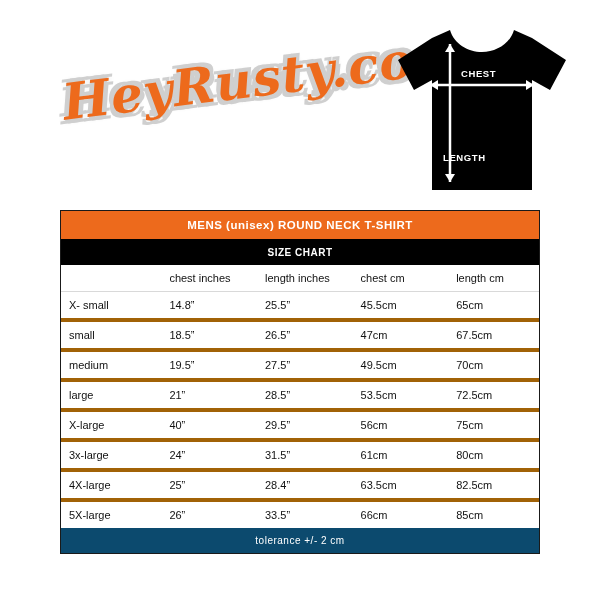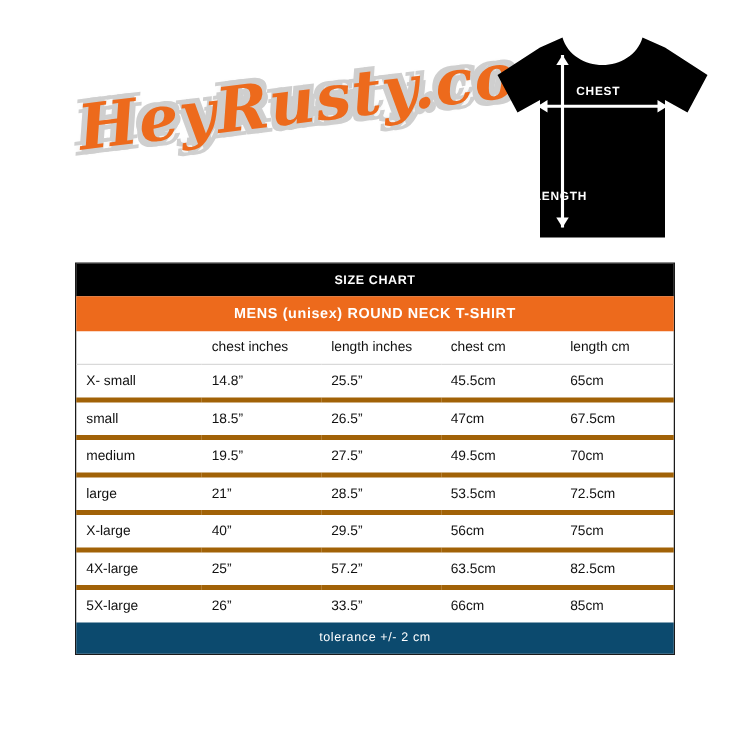--- a/index.html
+++ b/index.html
@@ -67,21 +67,21 @@
   #shirt-diagram svg { display: block; }
   .diag-label {
     position: absolute;
     font-size: 9.5px;
     font-weight: bold;
     color: #ffffff;
     letter-spacing: 0.6px;
     font-family: "Liberation Sans", sans-serif;
   }
   #label-chest  { left: 69px; top: 46px; }
-  #label-length { left: 35px; top: 130px; }
+  #label-length { left: 51px; top: 130px; }
 
   
   #chart {
     position: absolute;
     left: 60px;
     top: 210px;
     width: 480px;
     border: 1px solid #1a1a1a;
     box-sizing: border-box;
     background: #ffffff;
@@ -161,22 +161,22 @@
       <polygon points="58,160 53,152 63,152" fill="#ffffff"></polygon>
     </svg>
     <div class="diag-label" id="label-chest">CHEST</div>
     <div class="diag-label" id="label-length">LENGTH</div>
   </div>
 
 </div>
 
 <div id="chart">
 
+  <div class="bar" id="subtitle-bar">MENS (unisex) ROUND NECK T-SHIRT</div>
   <div class="bar" id="title-bar">SIZE CHART</div>
-  <div class="bar" id="subtitle-bar">MENS (unisex) ROUND NECK T-SHIRT</div>
 
   <table id="size-table">
     <thead>
       <tr>
         <th class="col-size"></th>
         <th class="col-chest-in">chest inches</th>
         <th class="col-length-in">length inches</th>
         <th class="col-chest-cm">chest cm</th>
         <th class="col-length-cm">length cm</th>
       </tr>
@@ -211,23 +211,30 @@
         <td>72.5cm</td>
       </tr>
       <tr>
         <td>X-large</td>
         <td>40”</td>
         <td>29.5”</td>
         <td>56cm</td>
         <td>75cm</td>
       </tr>
       <tr>
+        <td>3x-large</td>
+        <td>24”</td>
+        <td>31.5”</td>
+        <td>61cm</td>
+        <td>80cm</td>
+      </tr>
+      <tr>
         <td>4X-large</td>
         <td>25”</td>
-        <td>57.2”</td>
+        <td>28.4”</td>
         <td>63.5cm</td>
         <td>82.5cm</td>
       </tr>
       <tr>
         <td>5X-large</td>
         <td>26”</td>
         <td>33.5”</td>
         <td>66cm</td>
         <td>85cm</td>
       </tr>

